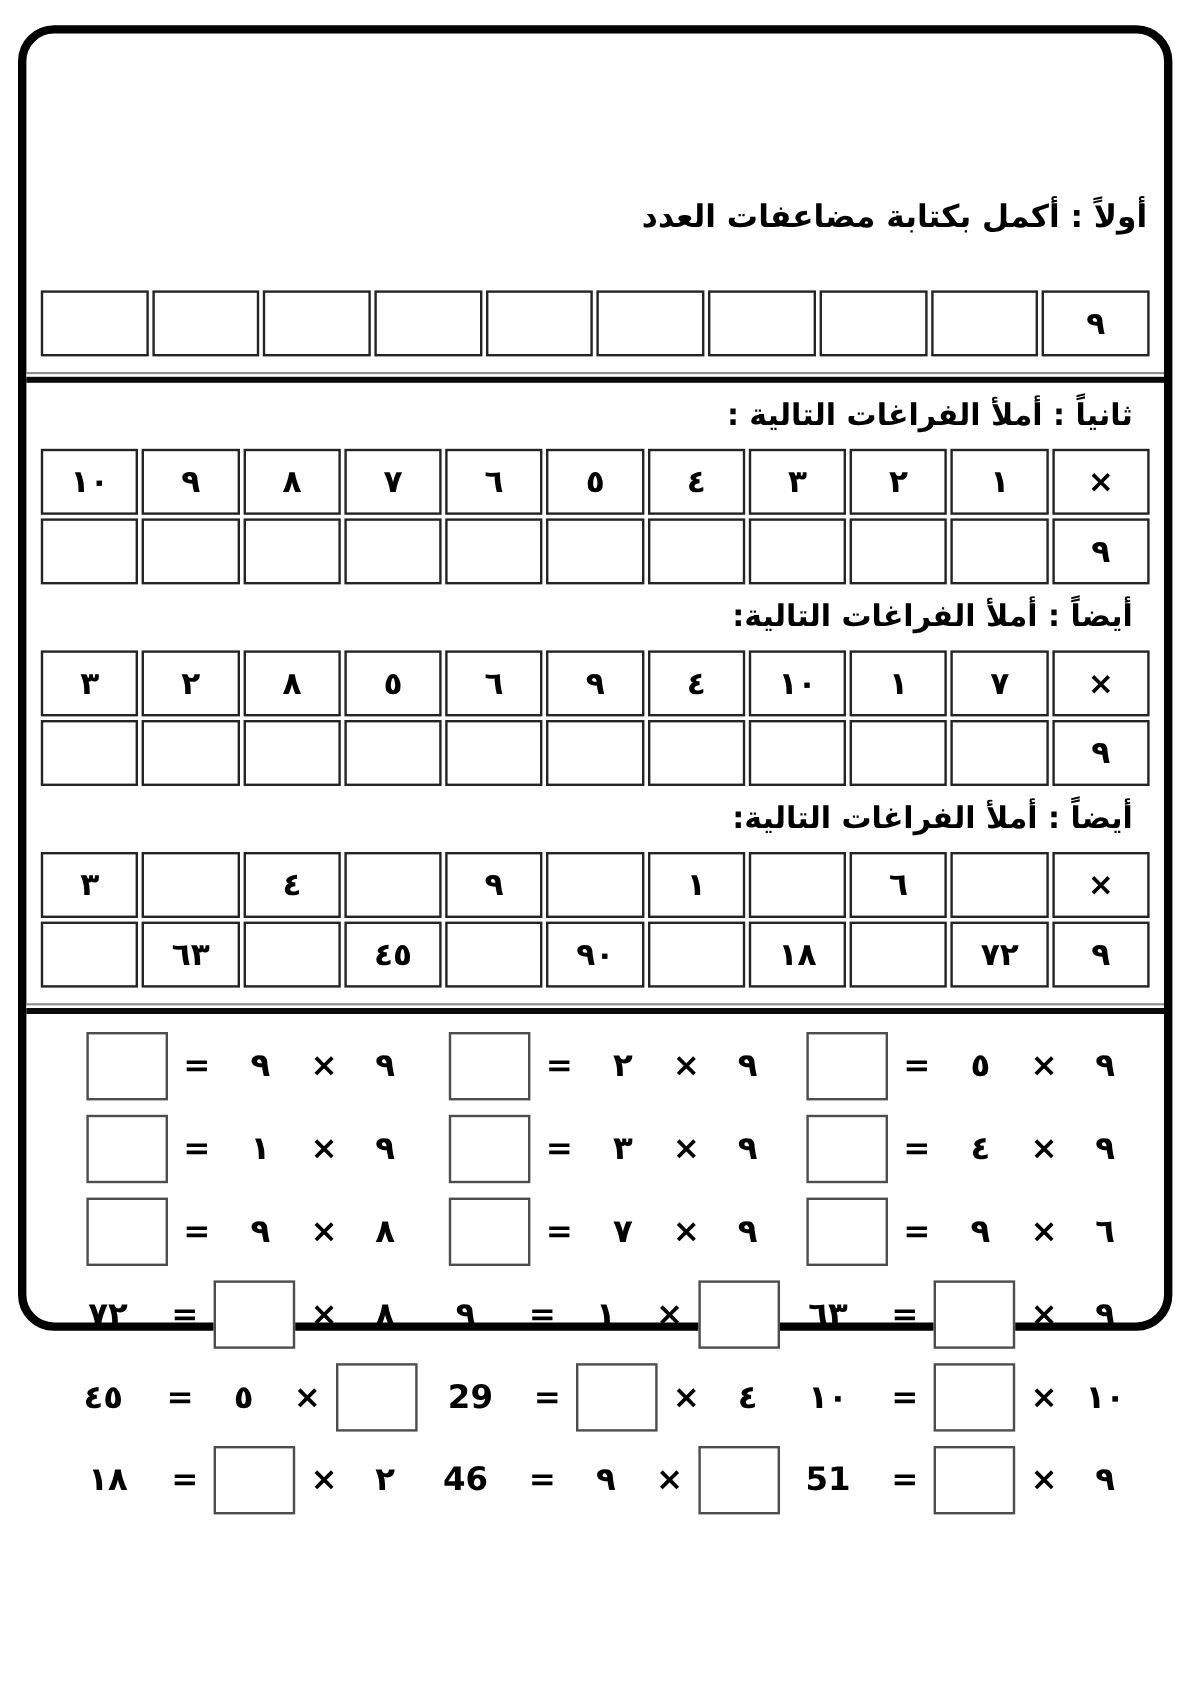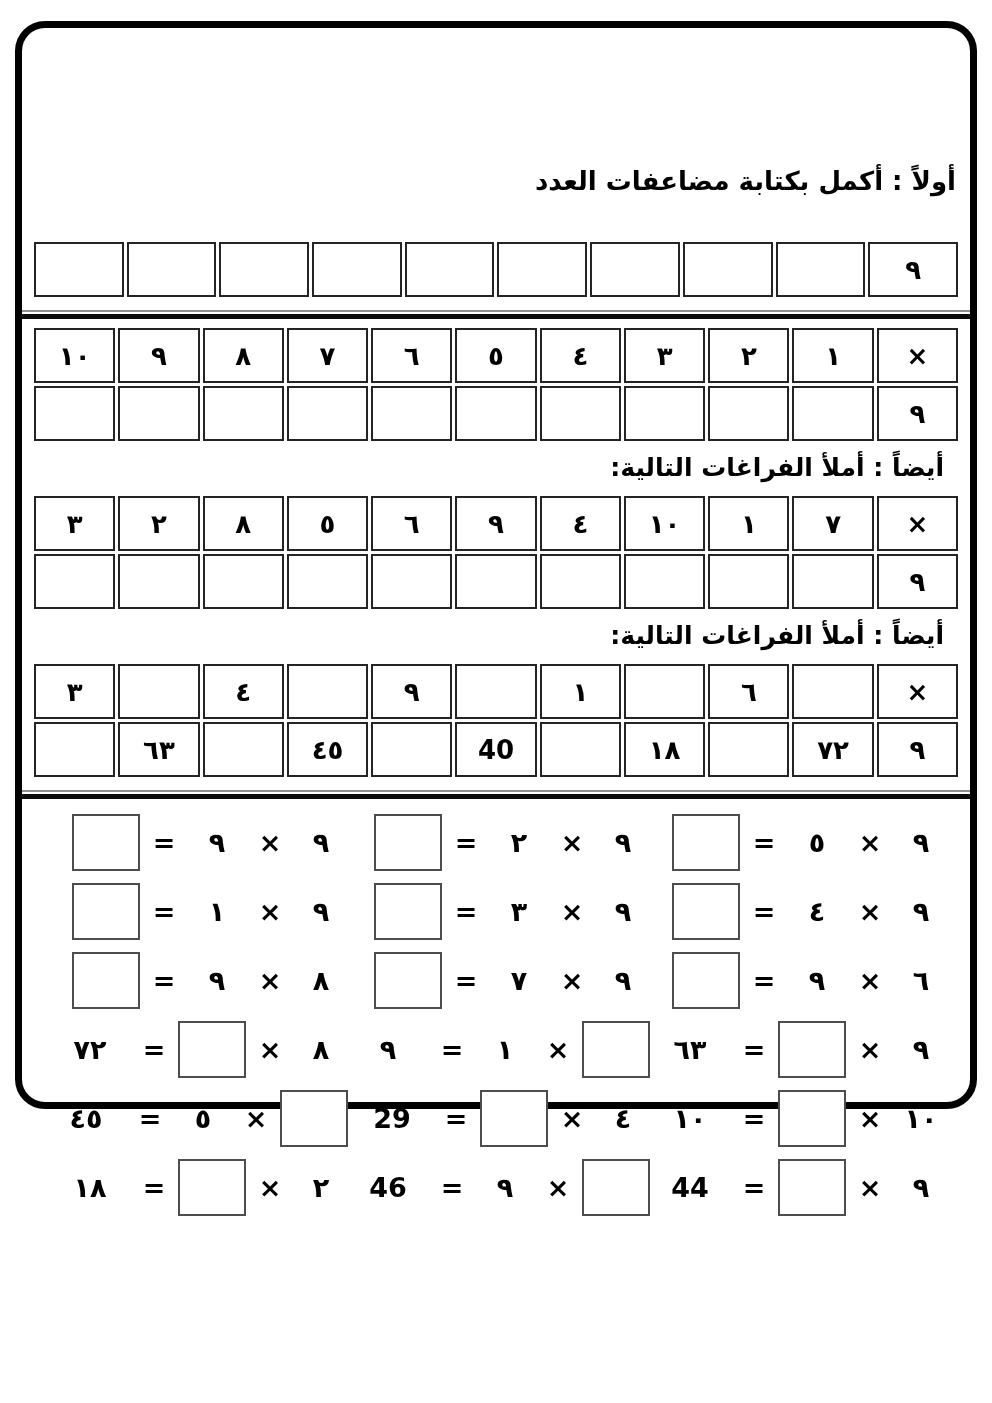--- a/index.html
+++ b/index.html
@@ -85,20 +85,21 @@
         <div class="tcell"></div>
       </div>
     </div>
 
   <div class="separator">
     <div class="sep-a"></div>
     <div class="sep-gap"></div>
     <div class="sep-b"></div>
   </div>
 
+  <h2 class="title t-sub">ثانياً : أملأ الفراغات التالية :</h2>
   <div class="wtable mt9">
       <div class="trow">
         <div class="tcell">×</div>
         <div class="tcell">١</div>
         <div class="tcell">٢</div>
         <div class="tcell">٣</div>
         <div class="tcell">٤</div>
         <div class="tcell">٥</div>
         <div class="tcell">٦</div>
         <div class="tcell">٧</div>
@@ -165,21 +166,21 @@
         <div class="tcell">٤</div>
         <div class="tcell"></div>
         <div class="tcell">٣</div>
       </div>
       <div class="trow">
         <div class="tcell">٩</div>
         <div class="tcell">٧٢</div>
         <div class="tcell"></div>
         <div class="tcell">١٨</div>
         <div class="tcell"></div>
-        <div class="tcell">40</div>
+        <div class="tcell">٩٠</div>
         <div class="tcell"></div>
         <div class="tcell">٤٥</div>
         <div class="tcell"></div>
         <div class="tcell">٦٣</div>
         <div class="tcell"></div>
       </div>
     </div>
 
   <div class="separator">
     <div class="sep-a"></div>
@@ -222,21 +223,21 @@
           <div class="eq-slot s1">×</div>
           <div class="eq-slot s2 box"></div>
           <div class="eq-slot s3">=</div>
           <div class="eq-slot s4">١٠</div>
         </div>
         <div class="eq-row">
           <div class="eq-slot s0">٩</div>
           <div class="eq-slot s1">×</div>
           <div class="eq-slot s2 box"></div>
           <div class="eq-slot s3">=</div>
-          <div class="eq-slot s4">44</div>
+          <div class="eq-slot s4">51</div>
         </div>
       </div>
       <div class="eq-col">
         <div class="eq-row">
           <div class="eq-slot s0">٩</div>
           <div class="eq-slot s1">×</div>
           <div class="eq-slot s2">٢</div>
           <div class="eq-slot s3">=</div>
           <div class="eq-slot s4 box"></div>
         </div>

